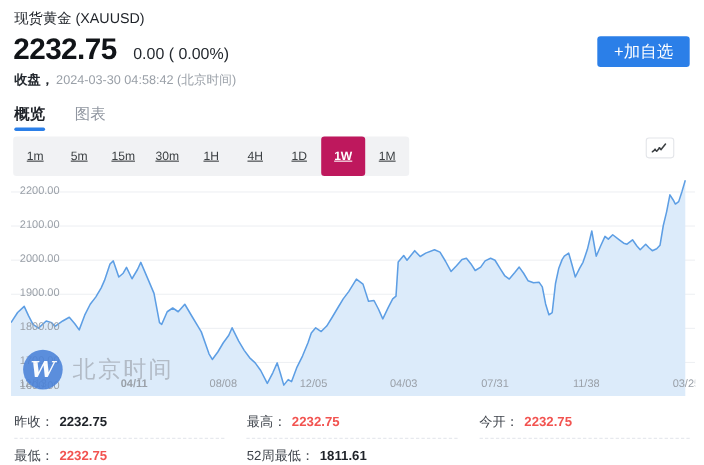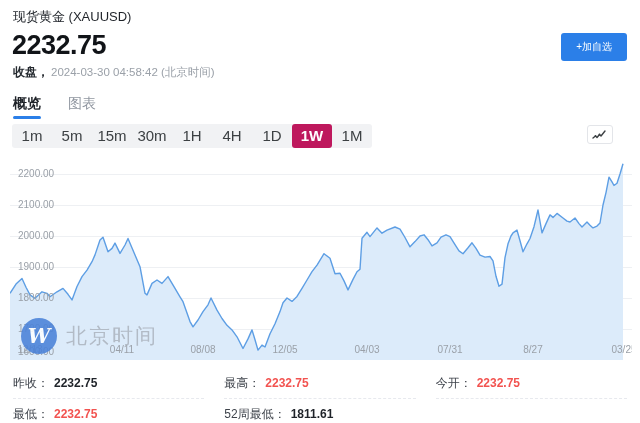--- a/index.html
+++ b/index.html
@@ -10,31 +10,31 @@
   }
   
   .hdr-title{position:absolute;left:13px;top:8px;font-size:13px;color:#1f2329;}
   .price-row{position:absolute;left:12px;top:30px;display:flex;align-items:baseline;}
   .price{font-size:27px;font-weight:700;color:#111418;letter-spacing:-0.5px;}
   .change{margin-left:15px;font-size:14.5px;color:#24292f;}
   .status-row{position:absolute;left:13px;top:64px;font-size:12px;display:flex;align-items:center;}
   .status-label{font-weight:700;color:#24292f;}
   .timestamp{color:#9aa0a8;font-size:11.5px;margin-left:2px;}
   .add-btn{position:absolute;right:13px;top:33px;height:28px;padding:0 15px;
-    background:#2b7fe8;color:#fff;font-size:10px;border:none;border-radius:3px;
+    background:#2b7fe8;color:#fff;font-size:15px;border:none;border-radius:3px;
     display:flex;align-items:center;cursor:pointer;font-family:inherit;}
   
   .tabs{position:absolute;left:13px;top:95px;display:flex;gap:27px;}
   .tab{position:relative;font-size:14px;color:#9096a0;cursor:pointer;padding-bottom:8px;}
   .tab.active{color:#1f2329;font-weight:700;}
   .tab-underline{position:absolute;left:0;right:0;bottom:2px;height:3px;background:#2b7fe8;border-radius:2px;}
   
   .tf-group{position:absolute;left:12px;top:124px;display:flex;background:#f1f2f4;border-radius:3px;}
-  .tf{width:40px;height:24px;border:none;background:transparent;font-size:15px;color:#3c4043;
-      border-radius:3px;cursor:pointer;font-family:inherit;line-height:20px;padding:0;}
+  .tf{width:40px;height:36px;border:none;background:transparent;font-size:11px;color:#3c4043;
+      border-radius:3px;cursor:pointer;font-family:inherit;line-height:20px;padding:0;text-decoration:underline;}
   .tf.active{background:#be185d;color:#ffffff;font-weight:700;}
   .chart-style-btn{position:absolute;right:27px;top:125px;width:26px;height:19px;background:#fff;
       border:1px solid #e3e5e9;border-radius:3px;display:flex;align-items:center;justify-content:center;cursor:pointer;padding:0;}
   
   .plot{position:absolute;left:10px;top:150px;width:622px;height:212px;overflow:hidden;}
   .gridline{position:absolute;left:0;right:0;height:1px;background:#eef0f3;}
   .ylabel{position:absolute;left:8px;font-size:10px;color:#9aa0a8;z-index:2;}
   .xlabel{position:absolute;top:194px;font-size:10px;color:#9aa0a8;transform:translateX(-50%);white-space:nowrap;z-index:2;}
   .plot svg{position:absolute;left:0;top:0;z-index:1;}
   .watermark{position:absolute;left:11px;top:168px;display:flex;align-items:center;z-index:3;}
@@ -50,20 +50,21 @@
   .stat-value{font-weight:700;margin-left:5px;}
   .stat-value.dark{color:#1f2329;}
   .stat-value.red{color:#f25350;}
 </style>
 </head>
 <body>
 
 <div class="hdr-title">现货黄金 (XAUUSD)</div>
 <div class="price-row">
   <span class="price">2232.75</span>
+  <span class="change">0.00 ( 0.00%)</span>
 </div>
 <div class="status-row">
   <span class="status-label">收盘，</span>
   <span class="timestamp">2024-03-30 04:58:42 (北京时间)</span>
 </div>
 <button class="add-btn">+加自选</button>
 
 <div class="tabs">
     <div class="tab active"><span>概览</span><div class="tab-underline"></div></div>
     <div class="tab"><span>图表</span></div>
@@ -104,26 +105,26 @@
     <div class="gridline" style="top: 86px;"></div>
     <div class="ylabel" style="top: 80px;">2000.00</div>
     <div class="gridline" style="top: 117px;"></div>
     <div class="ylabel" style="top: 111px;">1900.00</div>
     <div class="gridline" style="top: 148px;"></div>
     <div class="ylabel" style="top: 142px;">1800.00</div>
     <div class="gridline" style="top: 179px;"></div>
     <div class="ylabel" style="top: 173px;">1700.00</div>
     <div class="ylabel" style="top: 196px;">1600.00</div>
     <div class="xlabel" style="left: 20px;">12/13</div>
-    <div class="xlabel" style="left: 112px;">04/11</div>
+    <div class="xlabel" style="left: 112px; font-weight: bold;">04/11</div>
     <div class="xlabel" style="left: 193px;">08/08</div>
     <div class="xlabel" style="left: 275px;">12/05</div>
     <div class="xlabel" style="left: 357px;">04/03</div>
     <div class="xlabel" style="left: 440px;">07/31</div>
-    <div class="xlabel" style="left: 523px;">8/27</div>
+    <div class="xlabel" style="left: 523px;">11/38</div>
     <div class="xlabel" style="left: 614px;">03/25</div>
   </div>
 
 <div class="stats">
     <div class="stat-cell">
       <span class="stat-label">昨收：</span>
       <span class="stat-value dark">2232.75</span>
     </div>
     <div class="stat-cell">
       <span class="stat-label">最高：</span>

